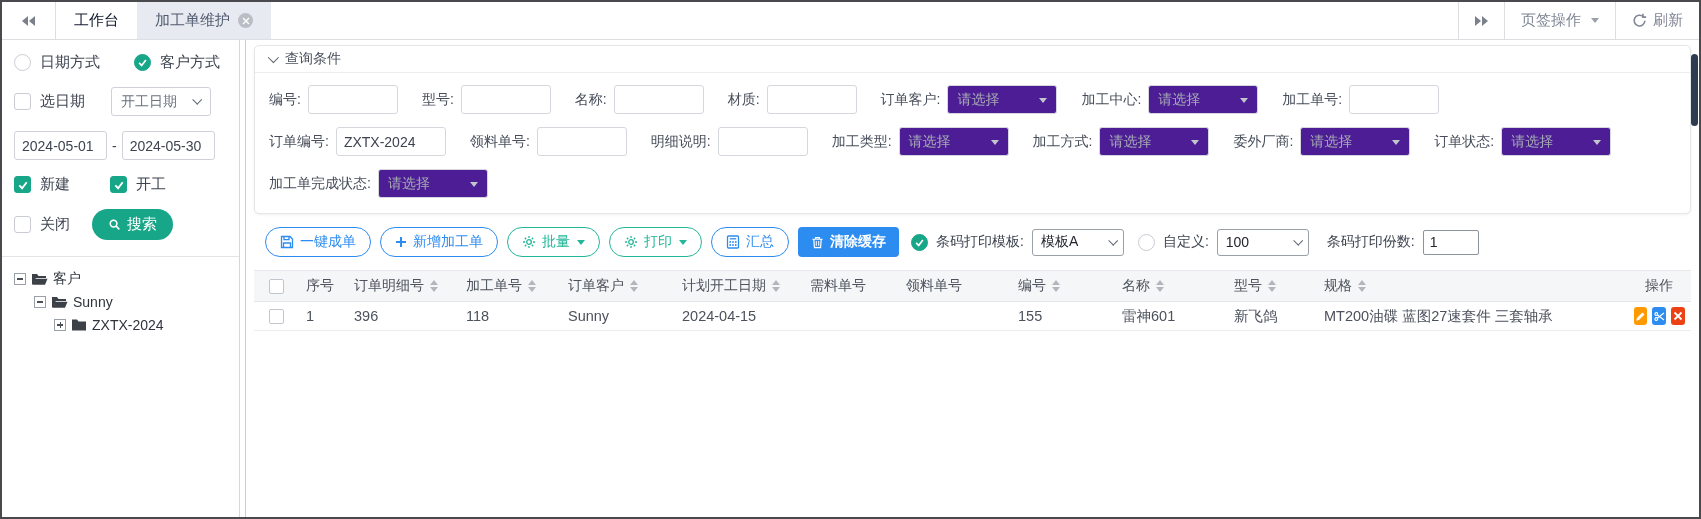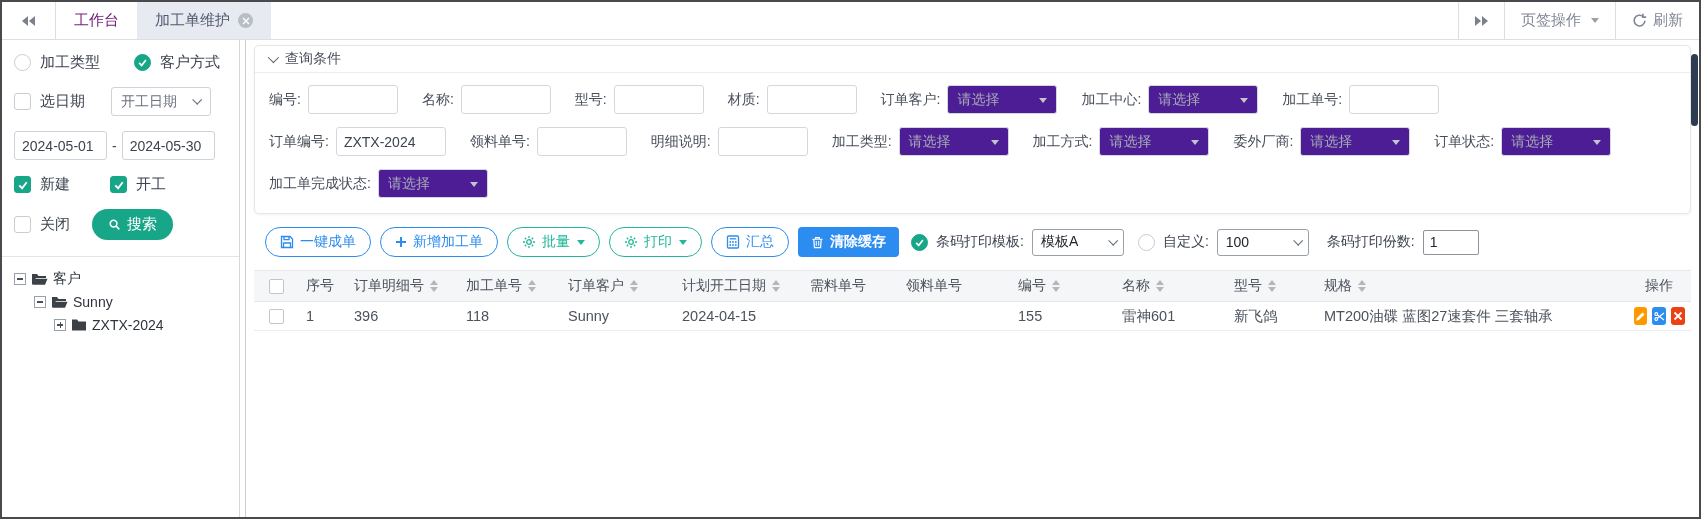--- a/index.html
+++ b/index.html
@@ -5,21 +5,21 @@
   * { box-sizing: border-box; margin: 0; padding: 0; }
   html,body { background:#888; }
   body { font-family: "Liberation Sans", "DejaVu Sans", sans-serif; }
   .frame { position:relative; width:1701px; height:519px; background:#fff;
            border:2px solid #4a4a4e; overflow:hidden; font-size:14px; color:#515a6e; }
 
   
   .titlebar { display:flex; align-items:stretch; height:38px; border-bottom:1px solid #dcdee2; background:#fff; }
   .tb-btn { display:flex; align-items:center; justify-content:center; gap:2px; padding:0 16px; color:#808695; cursor:pointer; }
   .collapse-left { width:54px; border-right:1px solid #dcdee2; }
-  .tab { display:flex; align-items:center; gap:8px; padding:0 18px; color:#701a75; font-size:15px; cursor:pointer; }
+  .tab { display:flex; align-items:center; gap:8px; padding:0 18px; color:#0f172a; font-size:15px; cursor:pointer; }
   .tab.active { background:#e7eaf1; color:#515a6e; }
   .tab-close { width:15px; height:15px; border-radius:50%; background:#b9bdc6; display:flex; align-items:center; justify-content:center; }
   .tb-spacer { flex:1; }
   .tb-right { display:flex; align-items:stretch; }
   .tb-right .tb-btn { border-left:1px solid #dcdee2; font-size:15px; gap:6px; }
   .tri-l { width:0; height:0; border-top:5px solid transparent; border-bottom:5px solid transparent; border-right:6px solid #7b818c; }
   .tri-r { width:0; height:0; border-top:5px solid transparent; border-bottom:5px solid transparent; border-left:6px solid #7b818c; }
   .caret-down { width:0; height:0; border-left:4px solid transparent; border-right:4px solid transparent; border-top:5px solid #9ba0a8; margin-left:4px; }
 
   
@@ -146,21 +146,21 @@
       </div>
     </div>
   </div>
 
   <div class="body-row">
 
     <div class="sidebar">
 
       <div class="s-row">
         <span class="radio"></span>
-        <span class="s-lab">加工类型</span>
+        <span class="s-lab">日期方式</span>
         <span class="gap1"></span>
         <span class="radio on">
           <svg width="11" height="11" viewBox="0 0 13 13">
               <polyline points="2.5,7 5.5,10 10.5,3.5" fill="none" stroke="#fff" stroke-width="2"></polyline>
             </svg>
         </span>
         <span class="s-lab">客户方式</span>
       </div>
 
       <div class="s-row">
@@ -253,25 +253,25 @@
           <span class="query-title">查询条件</span>
         </div>
         <div class="query-body">
 
           <div class="f-row">
             <span class="field">
                 <span class="f-lab">编号:</span>
                 <input class="f-input" value="" style="">
               </span>
             <span class="field">
+                <span class="f-lab">型号:</span>
+                <input class="f-input" value="" style="">
+              </span>
+            <span class="field">
                 <span class="f-lab">名称:</span>
-                <input class="f-input" value="" style="">
-              </span>
-            <span class="field">
-                <span class="f-lab">型号:</span>
                 <input class="f-input" value="" style="">
               </span>
             <span class="field">
                 <span class="f-lab">材质:</span>
                 <input class="f-input" value="" style="">
               </span>
             <span class="field">
                 <span class="f-lab">订单客户:</span>
               <span class="f-select">
                   <span>请选择</span>

